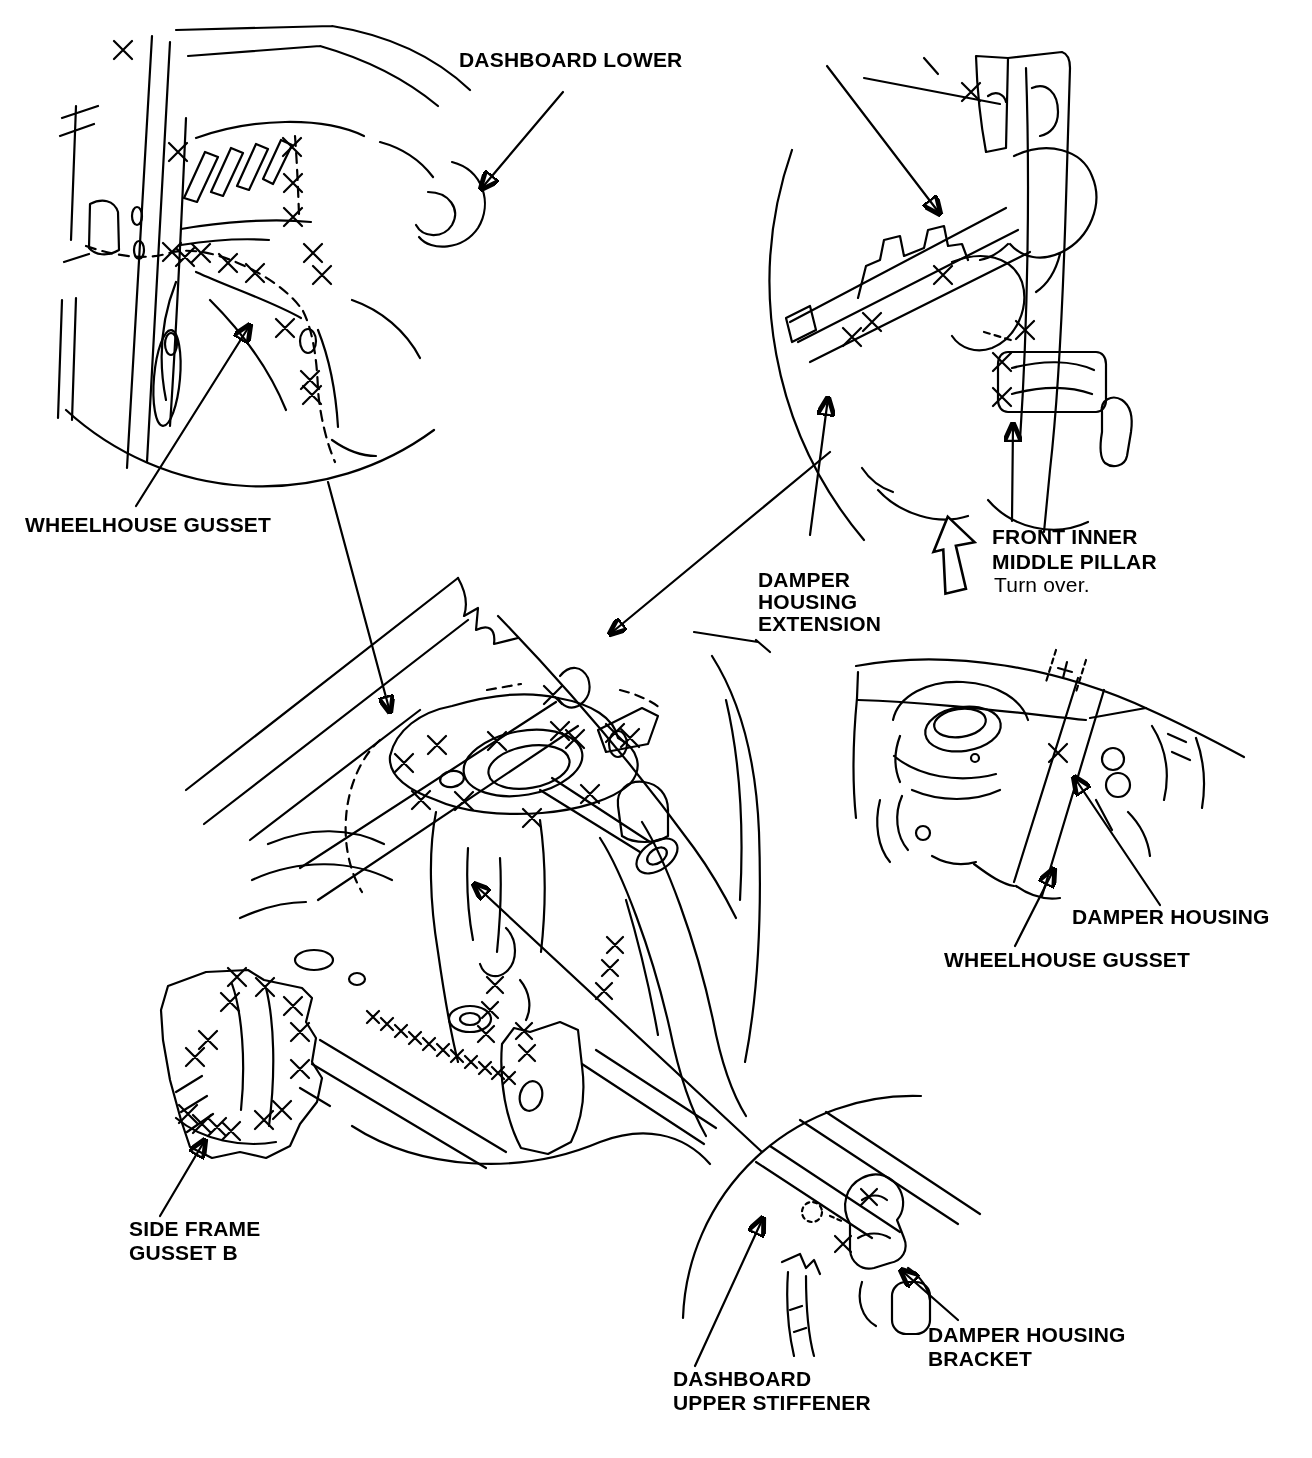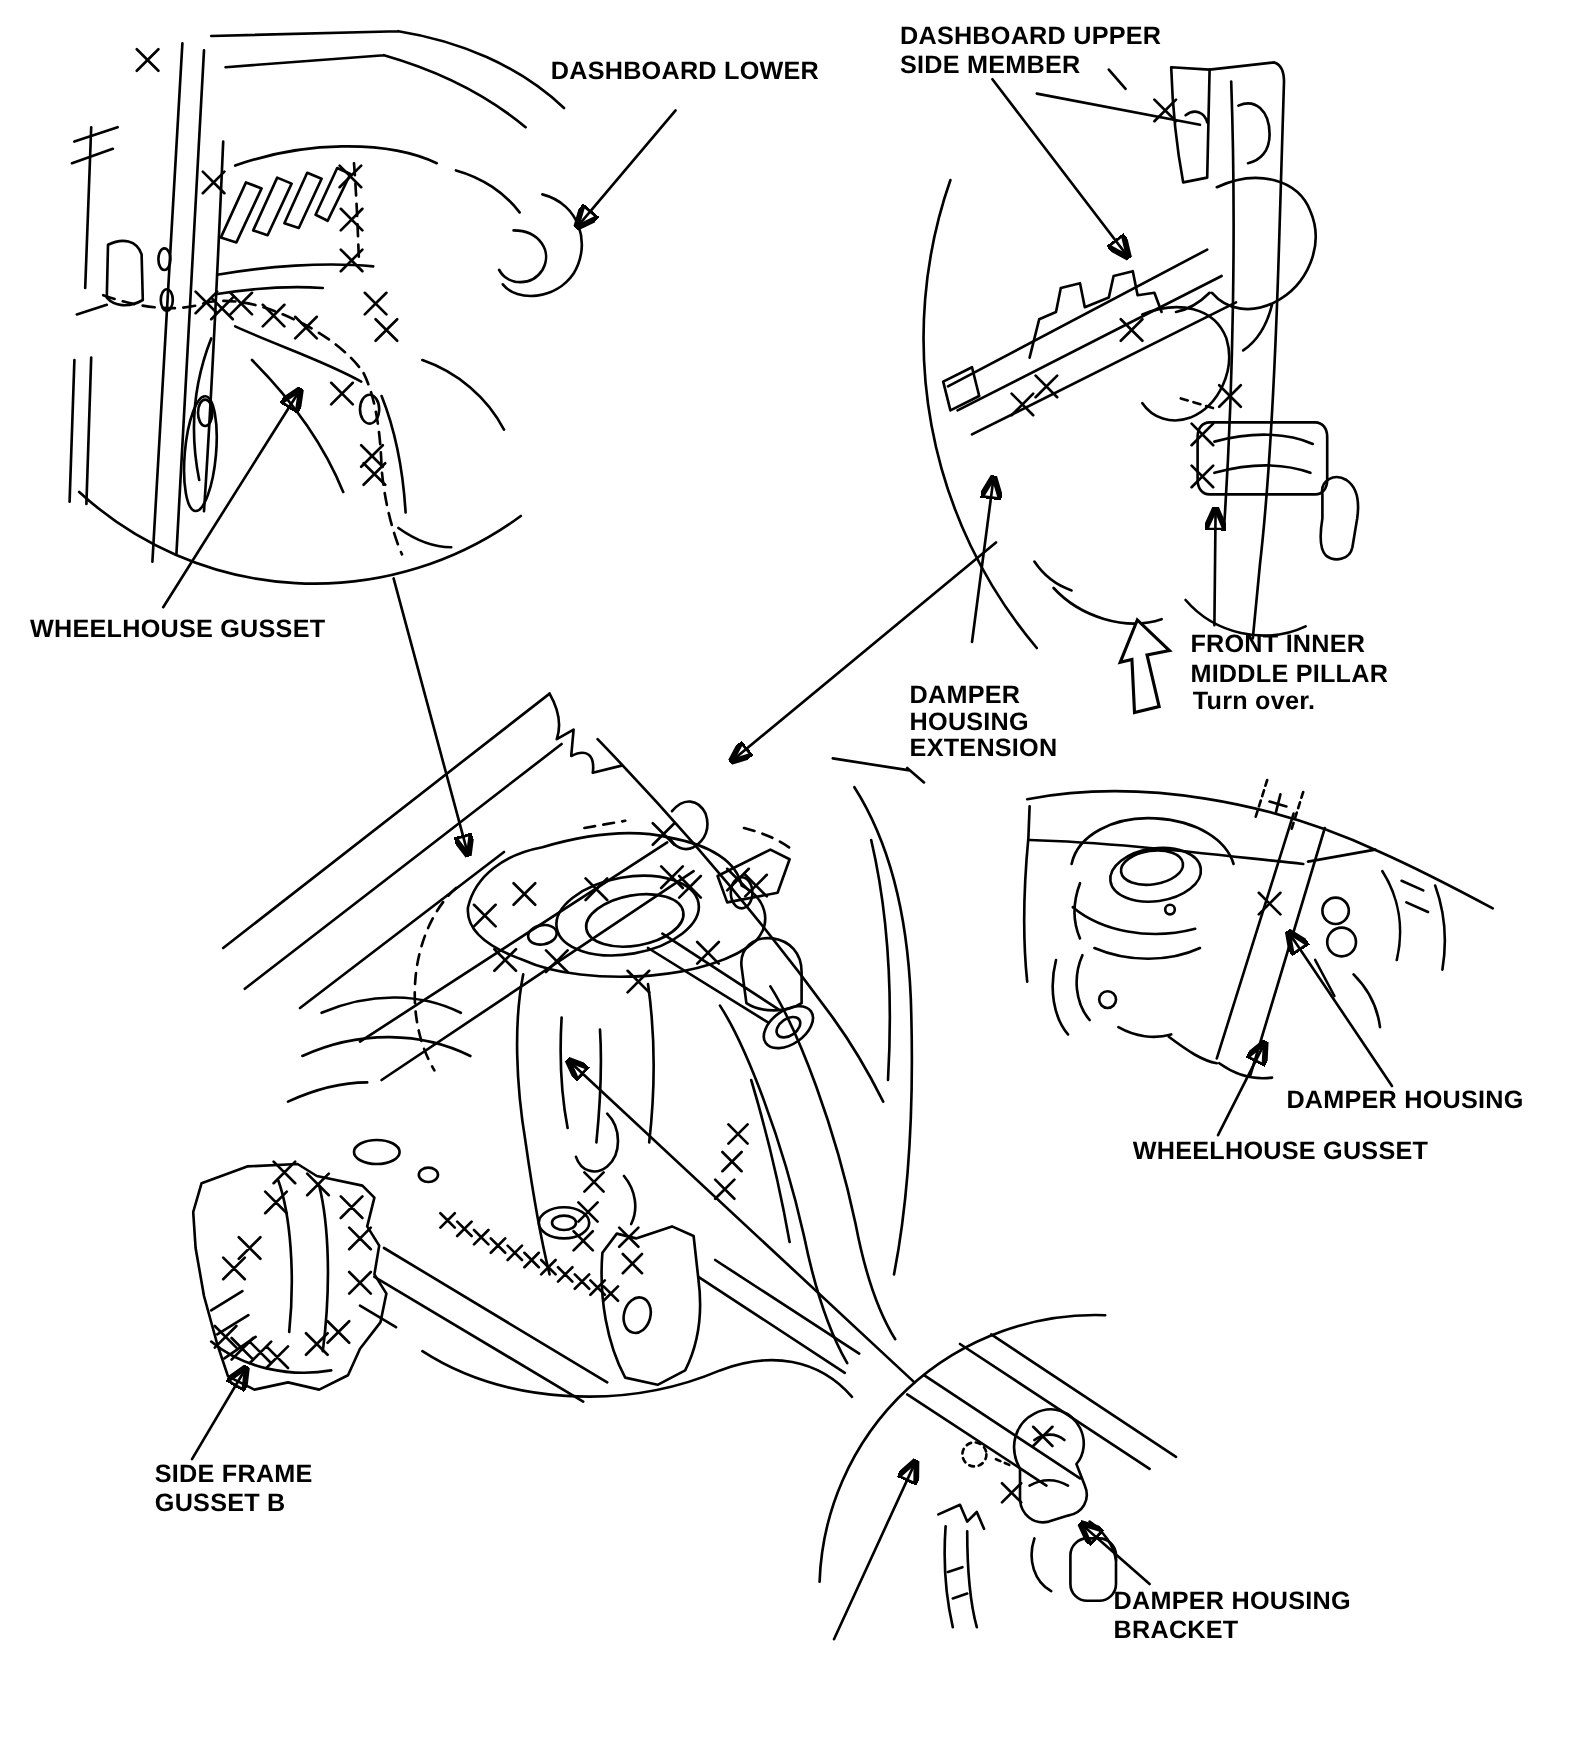--- a/index.html
+++ b/index.html
@@ -2,21 +2,21 @@
 <html><head>
 <meta charset="utf-8">
 <style>
   html,body{margin:0;padding:0;background:#fff;}
   #stage{position:relative;width:1312px;height:1458px;background:#fff;overflow:hidden;
          font-family:"Liberation Sans", sans-serif;}
   #art{position:absolute;left:0;top:0;}
   .lbl{position:absolute;font:700 21px/24px "Liberation Sans", sans-serif;color:#000;
        white-space:pre-line;letter-spacing:.2px;}
   .lbl.tight{line-height:22px;margin-top:27px;}
-  .lbl.normal{font-weight:700;}
+  .lbl.normal{font-weight:400;}
   svg path, svg line, svg ellipse, svg circle, svg rect, svg polyline{fill:none;stroke:#000;
        stroke-width:2.2;stroke-linecap:round;stroke-linejoin:round;}
 </style>
 </head>
 <body>
 
 <div id="stage">
 
 <svg id="art" width="1312" height="1458" viewBox="0 0 1312 1458">
   <defs>
@@ -146,28 +146,28 @@
     <path d="M1015 946 L1054 869" stroke-width="2.6" marker-end="url(#mArr)"></path>
     <path d="M160 1216 L205 1140" stroke-width="2.6" marker-end="url(#mArr)"></path>
     <path d="M695 1366 L763 1218" stroke-width="2.6" marker-end="url(#mArr)"></path>
     <path d="M958 1320 L901 1270" stroke-width="2.6" marker-end="url(#mArr)"></path>
   </g>
 
   <polygon points="953,516 934,549 944,548 940,592 961,590 957,546 976,545" fill="#fff" stroke="#000" stroke-width="2.6" transform="rotate(-8 955 554)"></polygon>
 </svg>
 
   <div class="lbl" style="left:459px;top:48px">DASHBOARD LOWER</div>
-  <div class="lbl" style="left:750px;top:19px">DASHBOARD UPPER
-SIDE MEMBER</div>
   <div class="lbl" style="left:25px;top:513px">WHEELHOUSE GUSSET</div>
   <div class="lbl tight" style="left:758px;top:542px">DAMPER
 HOUSING
 EXTENSION</div>
   <div class="lbl" style="left:992px;top:524px;line-height:25px">FRONT INNER
 MIDDLE PILLAR</div>
   <div class="lbl normal" style="left:994px;top:573px">Turn over.</div>
   <div class="lbl" style="left:1072px;top:905px">DAMPER HOUSING</div>
   <div class="lbl" style="left:944px;top:948px">WHEELHOUSE GUSSET</div>
   <div class="lbl" style="left:129px;top:1217px">SIDE FRAME
 GUSSET B</div>
+  <div class="lbl" style="left:673px;top:1367px">DASHBOARD
+UPPER STIFFENER</div>
   <div class="lbl" style="left:928px;top:1323px">DAMPER HOUSING
 BRACKET</div>
 </div>
 
 </body></html>

